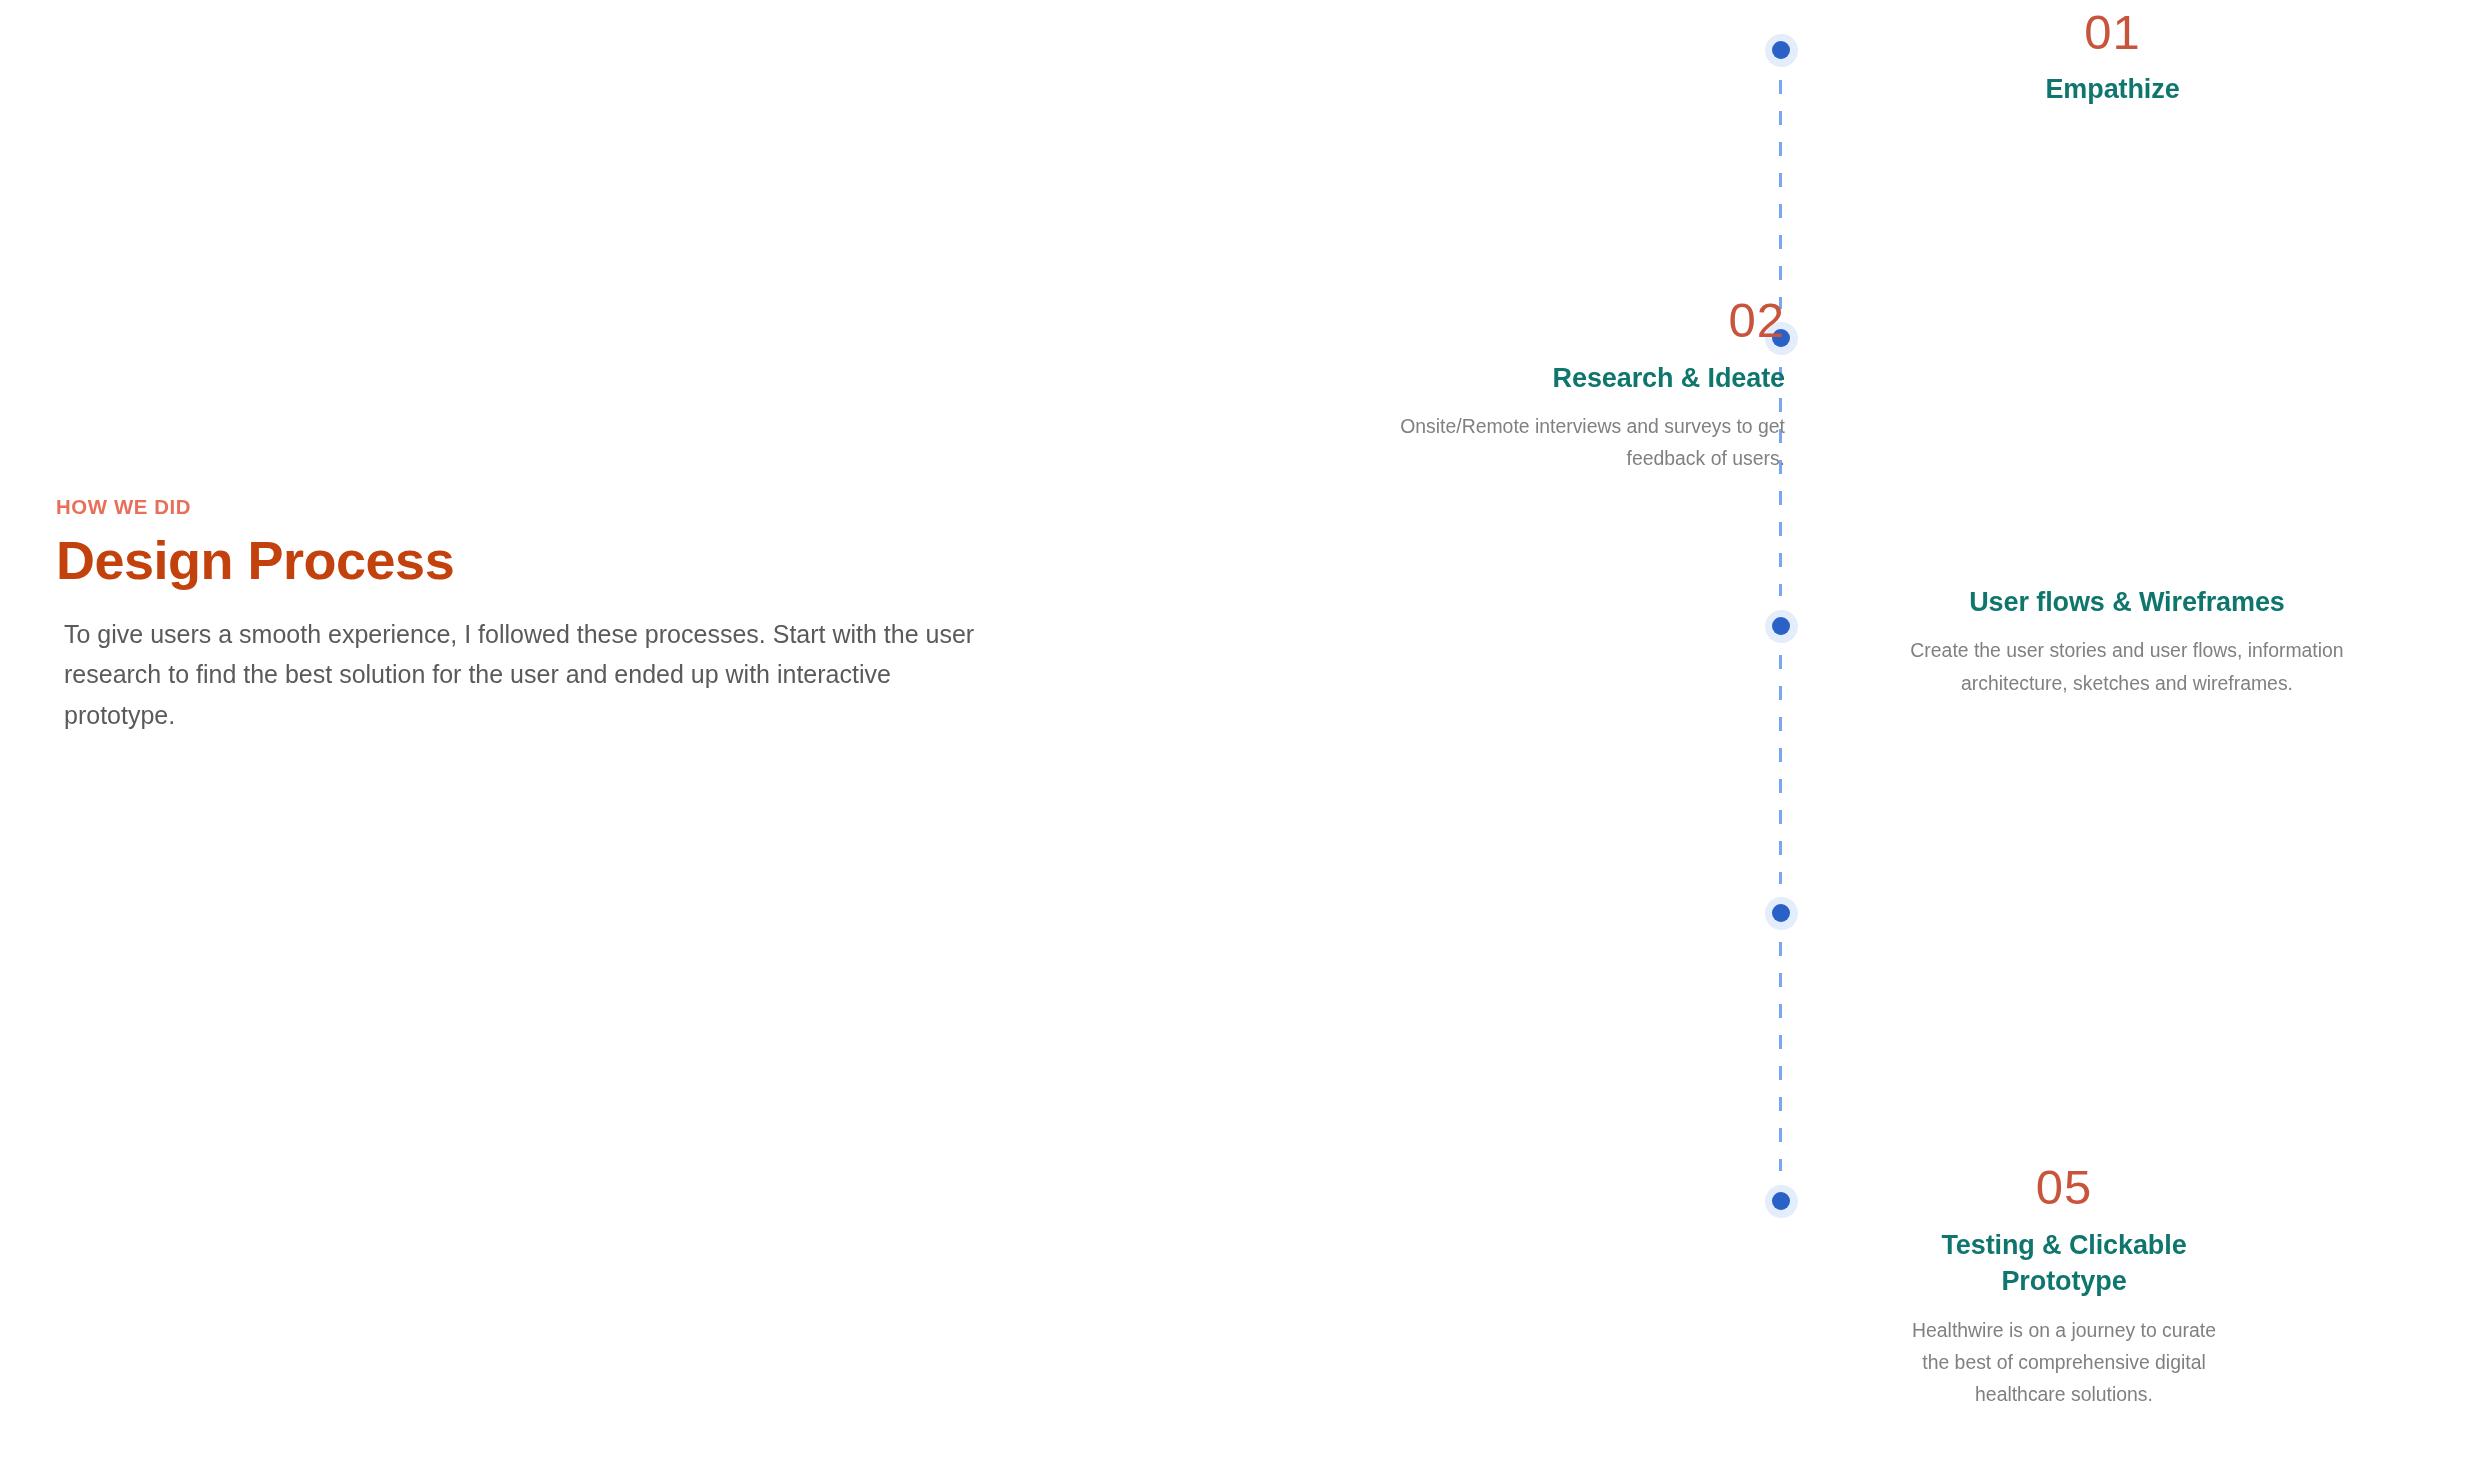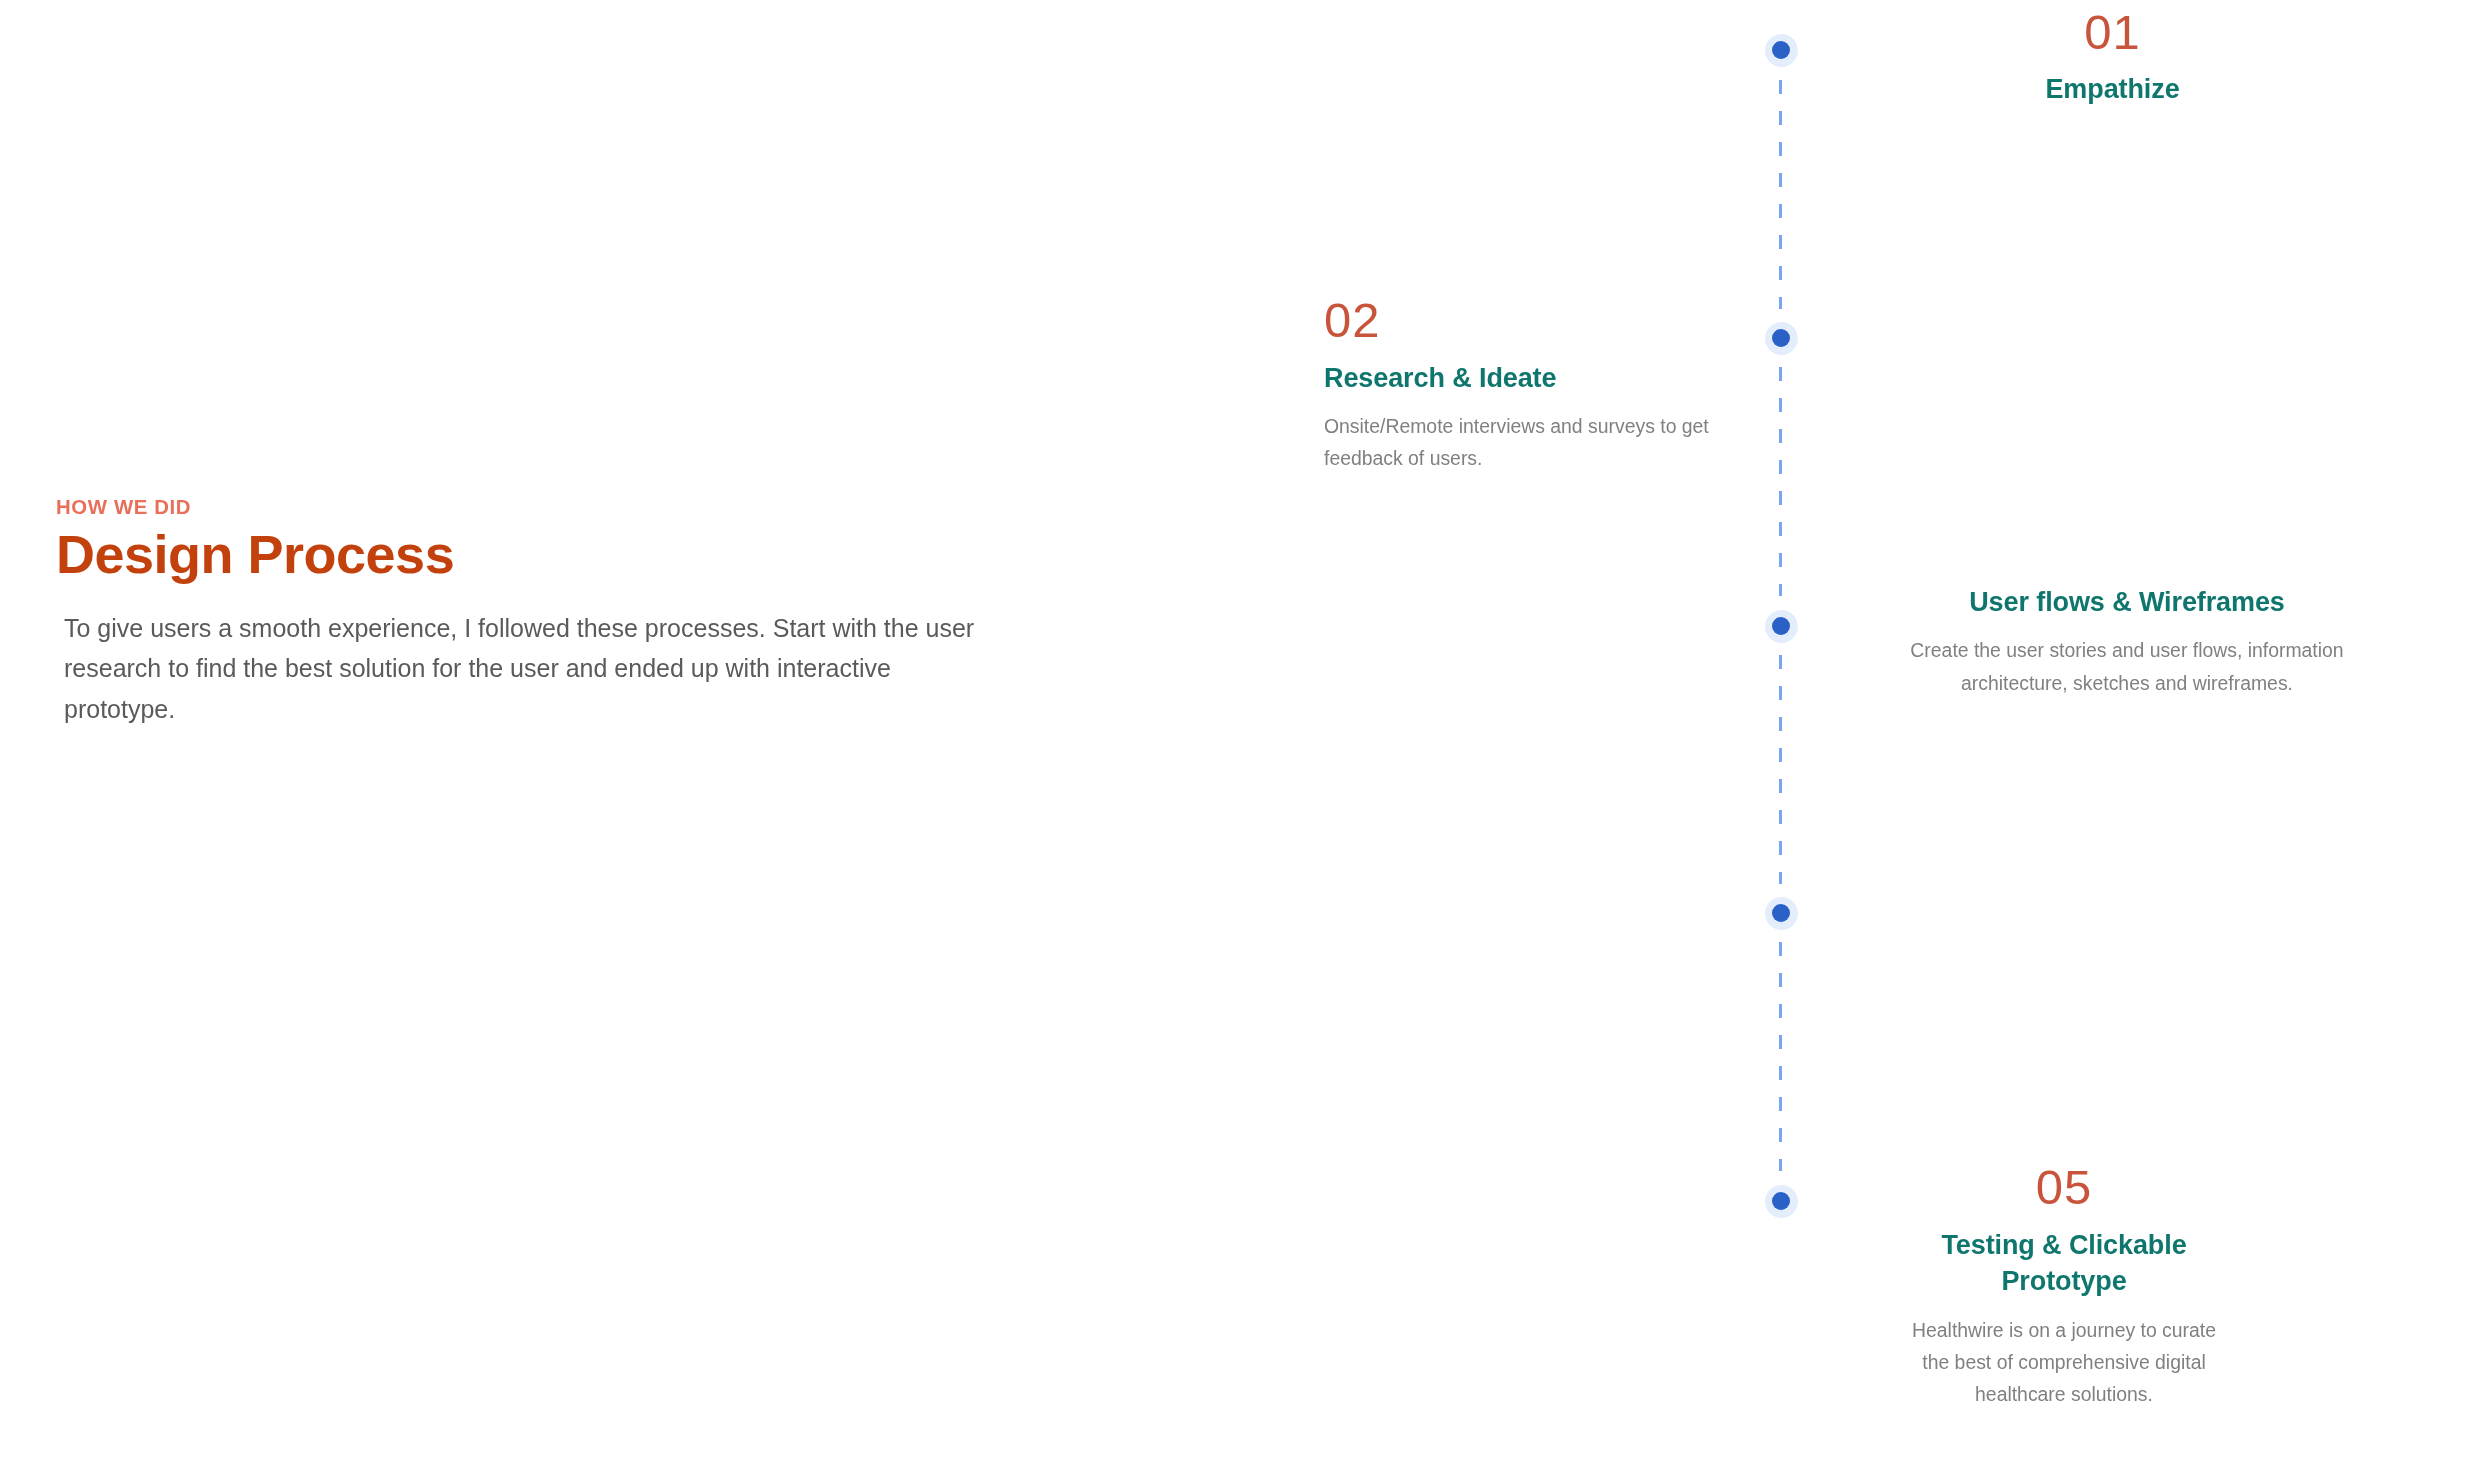--- a/index.html
+++ b/index.html
@@ -27,21 +27,21 @@
     top: 495px;
     width: 961px;
   }
 
   .intro-eyebrow {
     font-size: 20.4px;
     font-weight: 700;
     letter-spacing: 0.6px;
     color: #e8705a;
     line-height: 1.2;
-    margin-bottom: 5px;
+    margin-bottom: 11px;
   }
 
   .intro-title {
     font-size: 54px;
     font-weight: 700;
     color: #c2410c;
     letter-spacing: -0.5px;
     line-height: 1.12;
     margin-bottom: 23px;
   }
@@ -105,21 +105,21 @@
     border-radius: 50%;
     background: #2a61c6;
   }
 
   
   .step {
     position: absolute;
     width: 417px;
   }
   .step.right { left: 1904px; text-align: center; }
-  .step.left  { left: 1324px; text-align: left; }
+  .step.left  { left: 1368px; text-align: right; }
 
   .step-num {
     font-size: 49px;
     font-weight: 300;
     color: #c9543c;
     line-height: 1.02;
     letter-spacing: 1px;
     margin-bottom: 13.6px;
   }
 

